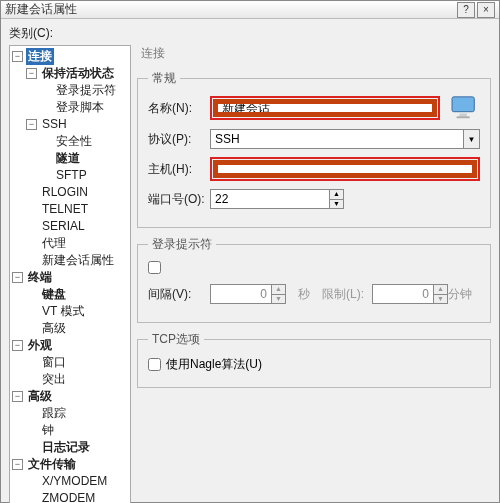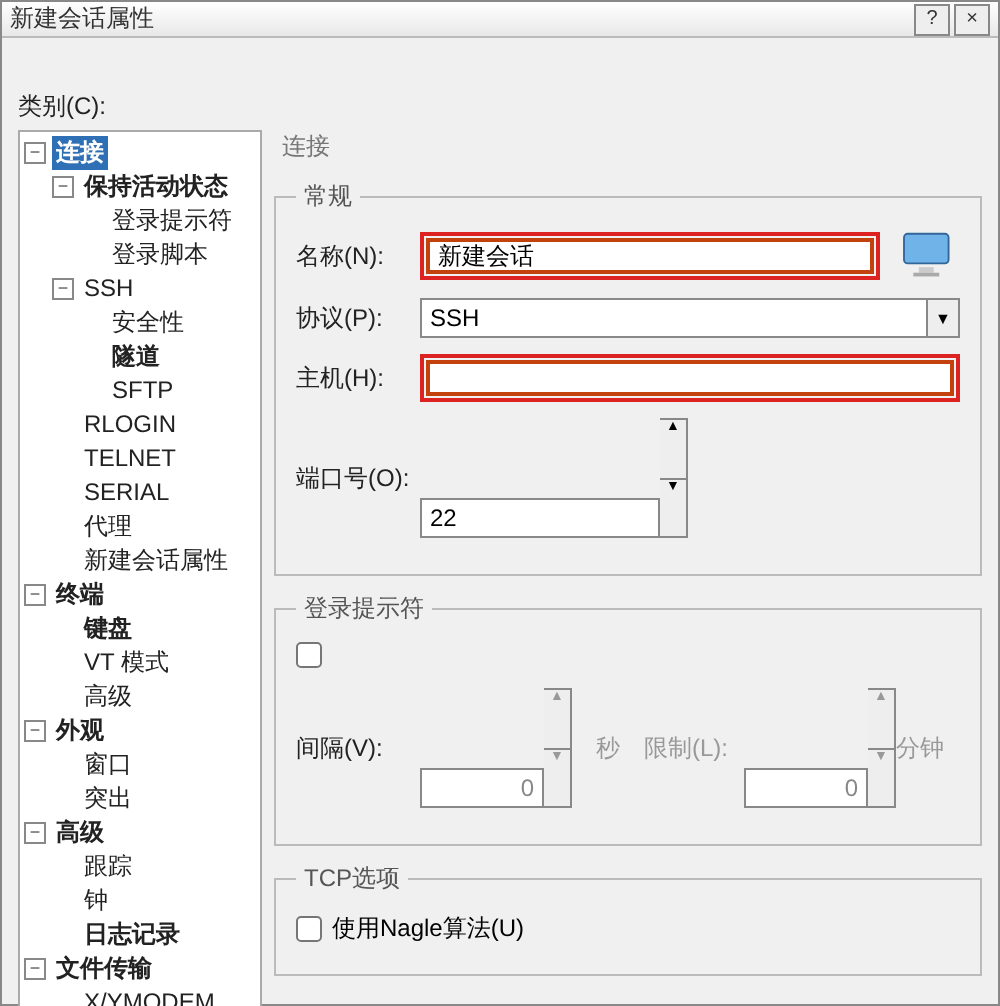--- a/index.html
+++ b/index.html
@@ -1,17 +1,17 @@
 <!DOCTYPE html>
 <html><head>
 <meta charset="utf-8">
 <style>
 * { box-sizing: border-box; margin: 0; padding: 0; font-family: "Microsoft YaHei", SimSun, sans-serif; font-size: 12px; }
 body { background: #f0f0f0; width: 500px; height: 503px; overflow: hidden; }
-.dialog { width: 500px; height: 503px; background: #f0f0f0; border: 1px solid #888; display: flex; flex-direction: column; gap: 20px; }
+.dialog { width: 500px; height: 503px; background: #f0f0f0; border: 1px solid #888; display: flex; flex-direction: column; }
 .titlebar { height: 22px; background: linear-gradient(#fff,#e8e8e8); border-bottom: 1px solid #bbb; display: flex; align-items: center; padding: 0 4px; }
 .titlebar .title { flex: 1; color: #333; }
 .titlebar .winbtn { width: 18px; height: 16px; border: 1px solid #888; background: #eee; margin-left: 2px; display: flex; align-items: center; justify-content: center; font-size: 10px; color: #333; }
 .body { flex: 1; display: flex; flex-direction: column; padding: 6px 8px 4px 8px; }
 .cat-label { margin-bottom: 3px; color: #222; }
 .panes { flex: 1; display: flex; gap: 6px; min-height: 0; }
 .tree { width: 122px; border: 1px solid #aaa; background: #fff; overflow: hidden; padding-top: 2px; }
 .tree .row { display: flex; align-items: center; height: 17px; line-height: 17px; color: #222; white-space: nowrap; }
 .tree .exp { width: 11px; height: 11px; border: 1px solid #888; margin: 0 3px 0 0; display: flex; align-items: center; justify-content: center; font-size: 9px; background: #fff; color: #555; }
 .tree .noexp { width: 11px; height: 11px; margin: 0 3px 0 0; }
@@ -19,26 +19,26 @@
 .tree .sel { background: #2f6fb5; color: #fff; }
 .tree .bold .lbl { font-weight: bold; }
 .content { flex: 1; display: flex; flex-direction: column; }
 .content-title { color: #777; margin: 0 0 8px 4px; }
 fieldset { border: 1px solid #bbb; margin: 0 0 8px 0; padding: 8px 10px 10px 10px; }
 legend { color: #555; padding: 0 4px; }
 .frow { display: flex; align-items: center; margin-bottom: 8px; }
 .flabel { width: 62px; color: #222; }
 .txt { border: 1px solid #888; background: #fff; height: 20px; padding: 0 4px; flex: 1; }
 .redbox { border: 2px solid #d22; padding: 1px; }
-.redbox .txt { border: 2px solid #c2410c; height: 18px; }
+.redbox .txt { border: 5px solid #c2410c; height: 18px; }
 .sel-wrap { display: flex; flex: 1; }
 .sel-wrap .txt { flex: 1; }
 .ddbtn { width: 16px; border: 1px solid #888; border-left: none; background: #eee; display: flex; align-items: center; justify-content: center; font-size: 8px; }
 .spin { display: flex; }
-.spin .txt { width: 120px; margin-top: 40px; }
+.spin .txt { width: 120px; }
 .spinbtns { width: 14px; display: flex; flex-direction: column; }
 .spinbtns div { flex: 1; border: 1px solid #888; border-left: none; background: #eee; font-size: 7px; text-align: center; line-height: 8px; }
 .spinbtns div:first-child { border-bottom: none; }
 .icon-monitor { width: 30px; height: 26px; margin-left: 10px; }
 .textarea { border: 1px solid #888; background: #fff; height: 42px; flex: 1; }
 .cbrow { display: flex; align-items: center; margin-bottom: 10px; }
 .cbrow input { margin-right: 5px; }
 .small .txt { width: 62px; text-align: right; color: #888; }
 .disabled { color: #999; }
 </style>

